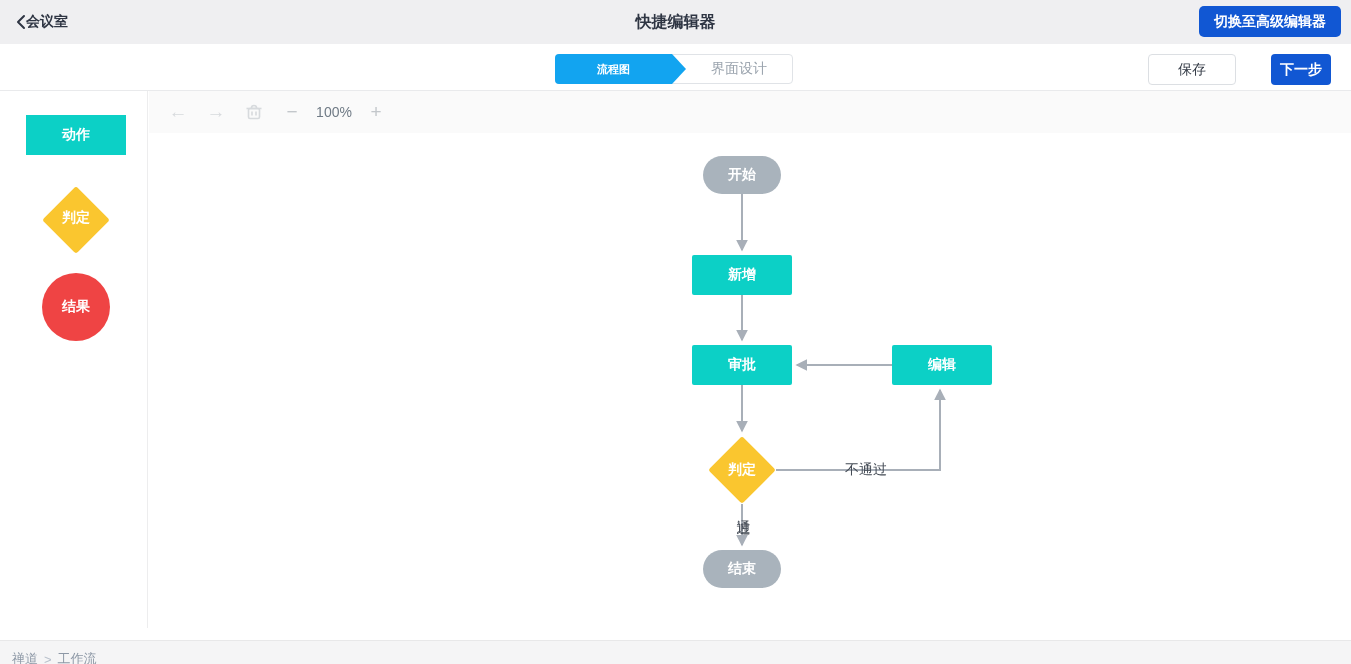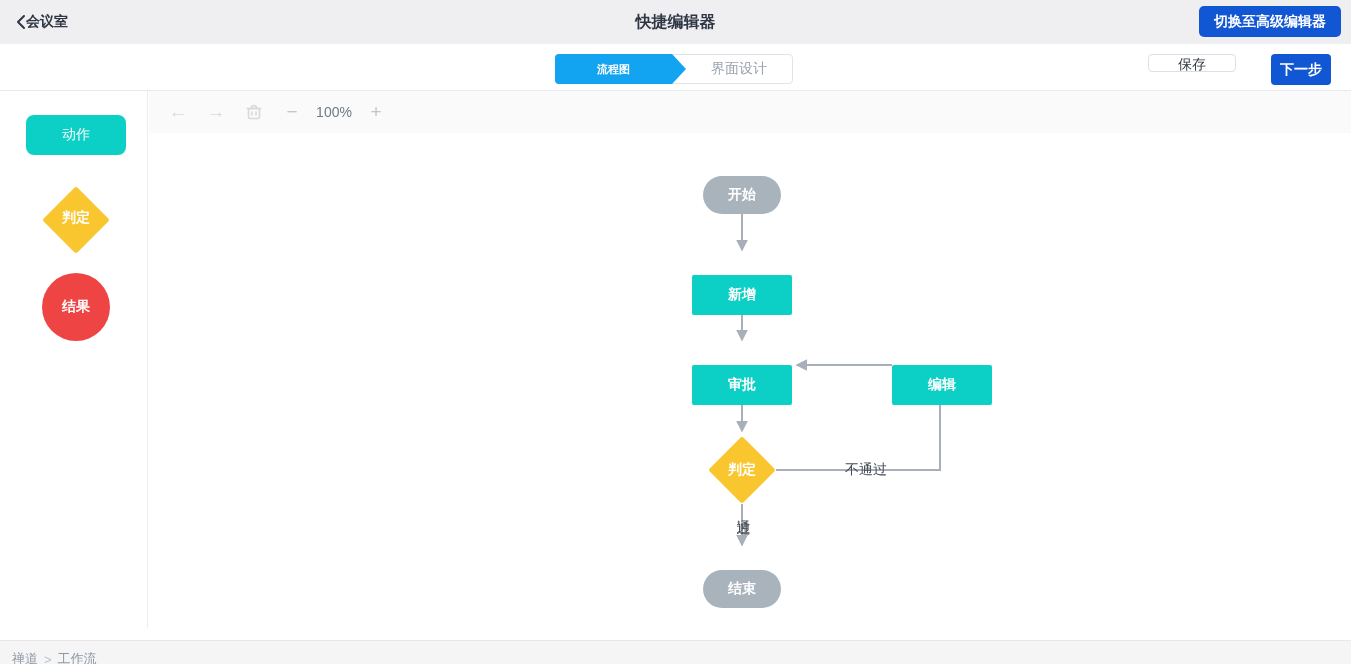--- a/index.html
+++ b/index.html
@@ -24,42 +24,42 @@
   .subheader { position:absolute; top:44px; left:0; right:0; height:47px; background:#ffffff; border-bottom:1px solid #e9eaec; }
   .tabs { position:absolute; left:555px; top:10px; width:238px; height:30px; border:1px solid #e0e3e7; border-radius:4px; background:#fff; }
   .tab-active {
     position:absolute; left:-1px; top:-1px; width:131px; height:30px;
     background:#12a4f0; color:#fff; font-size:11px; font-weight:bold;
     display:flex; align-items:center; justify-content:center; padding-right:14px;
     clip-path:polygon(0 0, 117px 0, 131px 50%, 117px 100%, 0 100%);
     border-radius:4px 0 0 4px; cursor:pointer;
   }
   .tab-inactive { position:absolute; left:130px; right:0; top:0; height:28px; display:flex; align-items:center; justify-content:center; color:#9aa3ad; font-size:14px; cursor:pointer; }
-  .save-btn { position:absolute; right:115px; top:10px; width:88px; height:18px; background:#fff; border:1px solid #dcdfe3; border-radius:4px; color:#333a45; font-size:14px; cursor:pointer; font-family:inherit; }
+  .save-btn { position:absolute; right:115px; top:10px; width:88px; height:31px; background:#fff; border:1px solid #dcdfe3; border-radius:4px; color:#333a45; font-size:14px; cursor:pointer; font-family:inherit; }
   .next-btn { position:absolute; right:20px; top:10px; width:60px; height:31px; background:#1157d3; border:none; border-radius:4px; color:#fff; font-size:14px; font-weight:600; cursor:pointer; font-family:inherit; }
 
   
   .sidebar { position:absolute; top:91px; left:0; width:148px; height:537px; background:#fff; border-right:1px solid #ededee; }
-  .pal-action { position:absolute; left:26px; top:24px; width:100px; height:40px; background:#0cd0c6; border-radius:8px; color:#fff; font-size:14px; font-weight:normal; display:flex; align-items:center; justify-content:center; cursor:grab; }
+  .pal-action { position:absolute; left:26px; top:24px; width:100px; height:40px; background:#0cd0c6; border-radius:0; color:#fff; font-size:14px; font-weight:bold; display:flex; align-items:center; justify-content:center; cursor:grab; }
   .pal-diamond { position:absolute; left:52px; top:105px; width:48px; height:48px; background:#fac62f; border-radius:3px; transform:rotate(45deg); cursor:grab; }
   .pal-diamond-label { position:absolute; left:40px; top:118px; width:72px; text-align:center; color:#fff; font-size:14px; font-weight:bold; pointer-events:none; }
   .pal-circle { position:absolute; left:42px; top:182px; width:68px; height:68px; background:#ef4444; border-radius:50%; color:#fff; font-size:14px; font-weight:bold; display:flex; align-items:center; justify-content:center; cursor:grab; }
 
   
   .canvas-toolbar { position:absolute; left:149px; top:91px; right:0; height:42px; background:#fafafa; display:flex; align-items:center; padding-left:10px; }
   .tb-item { width:38px; text-align:center; font-size:19px; color:#d7dadd; cursor:pointer; user-select:none; }
   .tb-zoom-level { width:46px; text-align:center; font-size:14px; color:#6f7a85; }
   .tb-minus, .tb-plus { color:#c3c7cb; }
   .trash-icon { display:inline-flex; align-items:center; justify-content:center; width:38px; cursor:pointer; }
 
   
   .canvas { position:absolute; left:149px; top:133px; right:0; bottom:36px; background:#ffffff; }
   .edges-svg { position:absolute; left:0; top:0; width:1351px; height:664px; pointer-events:none; }
 
-  .node { position:absolute; display:flex; align-items:center; justify-content:center; color:#fff; font-size:14px; font-weight:bold; cursor:pointer;margin-top:20px; }
+  .node { position:absolute; display:flex; align-items:center; justify-content:center; color:#fff; font-size:14px; font-weight:bold; cursor:pointer; }
   .node-stadium { width:78px; height:38px; border-radius:19px; background:#a9b3bc; }
   .node-rect { width:100px; height:40px; border-radius:2px; background:#0cd0c6; }
   .node-diamond-shape { position:absolute; width:48px; height:48px; background:#fac62f; border-radius:3px; transform:rotate(45deg); cursor:pointer; }
   .node-diamond-label { position:absolute; width:72px; text-align:center; color:#fff; font-size:14px; font-weight:bold; pointer-events:none; }
 
   .edge-label { position:absolute; font-size:14px; color:#444b55; }
   .edge-label-vertical { writing-mode:vertical-rl; letter-spacing:2px; }
 
   
   .footer { position:absolute; bottom:0; left:0; right:0; height:24px; background:#f5f5f6; border-top:1px solid #e8e8e9; font-size:13px; }

